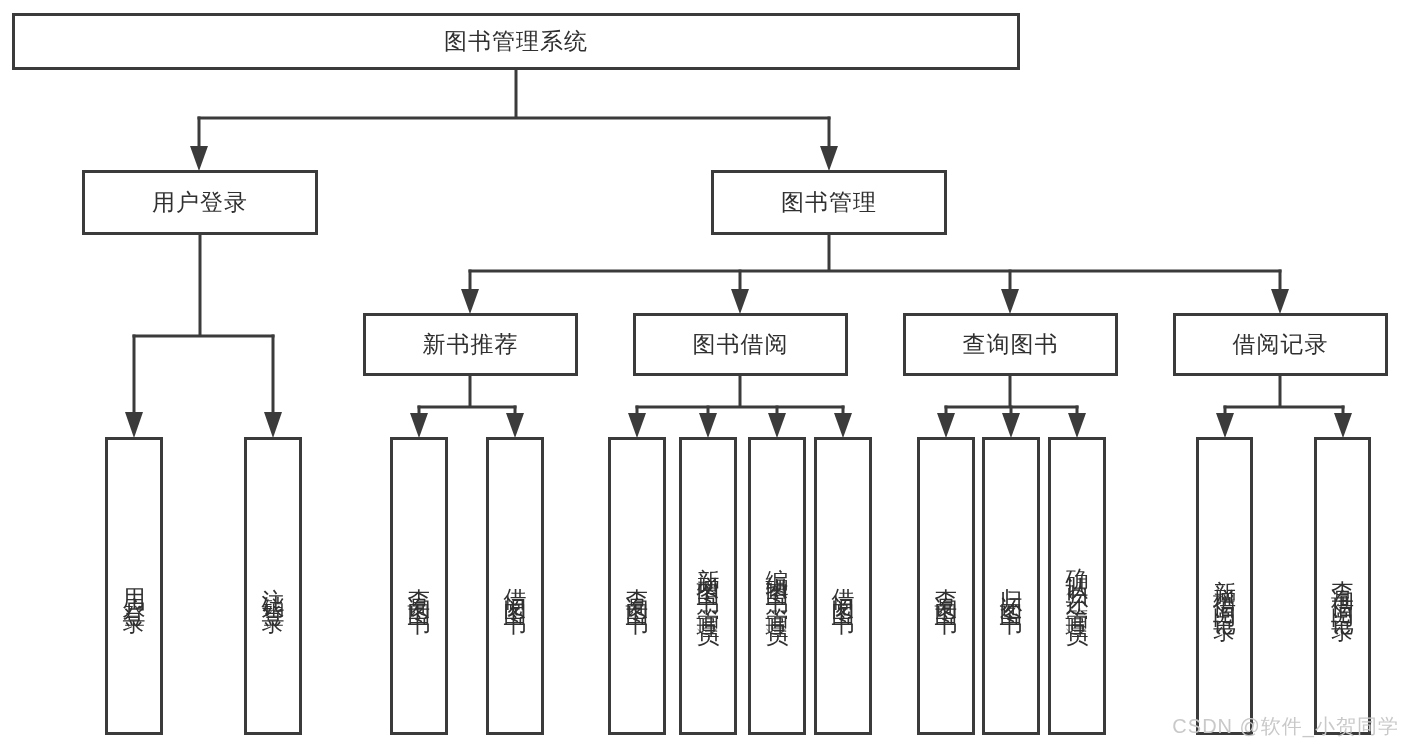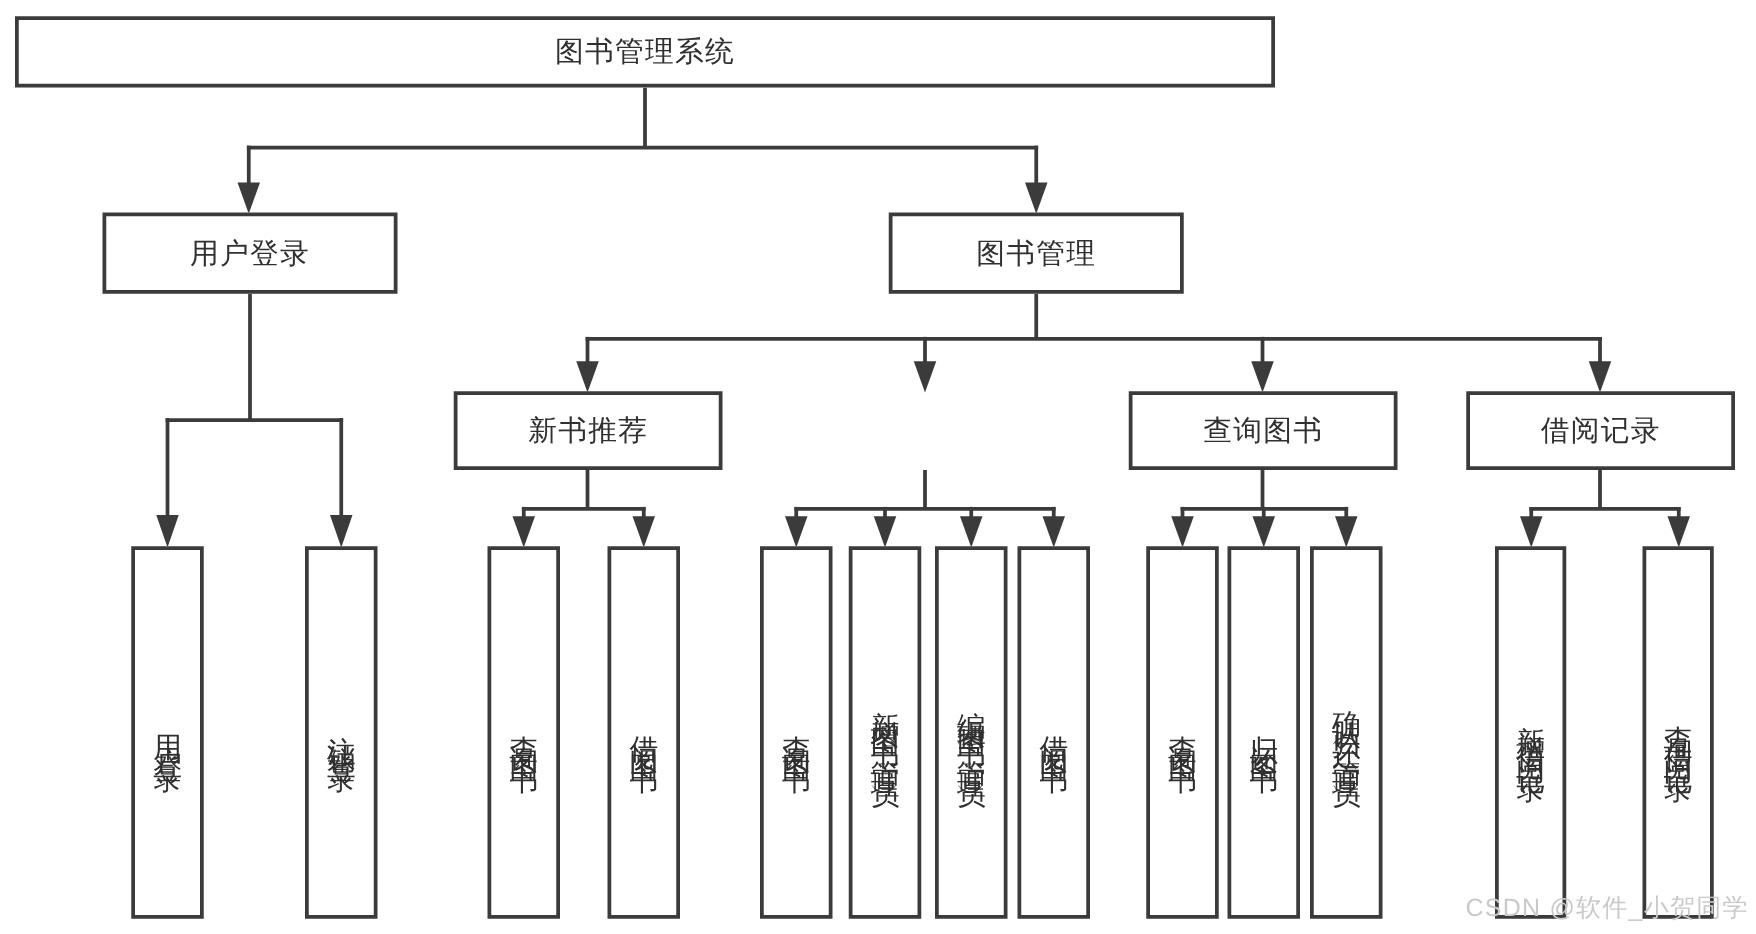--- a/index.html
+++ b/index.html
@@ -154,20 +154,21 @@
       <polygon points="1334,413 1352,413 1343,438"></polygon>
     </g>
   </svg>
 
   <div class="box root-box">图书管理系统</div>
 
   <div class="box l2-box l2-user">用户登录</div>
   <div class="box l2-box l2-book">图书管理</div>
 
   <div class="box l3-box l3-new">新书推荐</div>
+  <div class="box l3-box l3-borrow">图书借阅</div>
   <div class="box l3-box l3-current">查询图书</div>
   <div class="box l3-box l3-record">借阅记录</div>
 
   <div class="box leaf leaf-u1">用户登录</div>
   <div class="box leaf leaf-u2">注销登录</div>
 
   <div class="box leaf leaf-n1">查询图书</div>
   <div class="box leaf leaf-n2">借阅图书</div>
 
   <div class="box leaf leaf-b1">查询图书</div>

